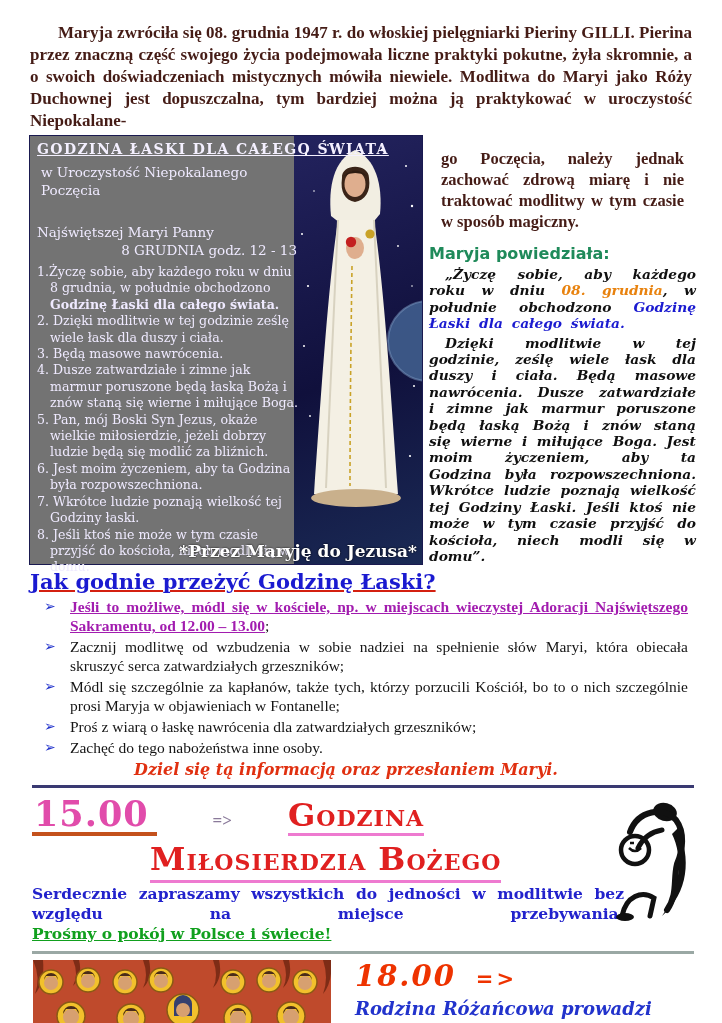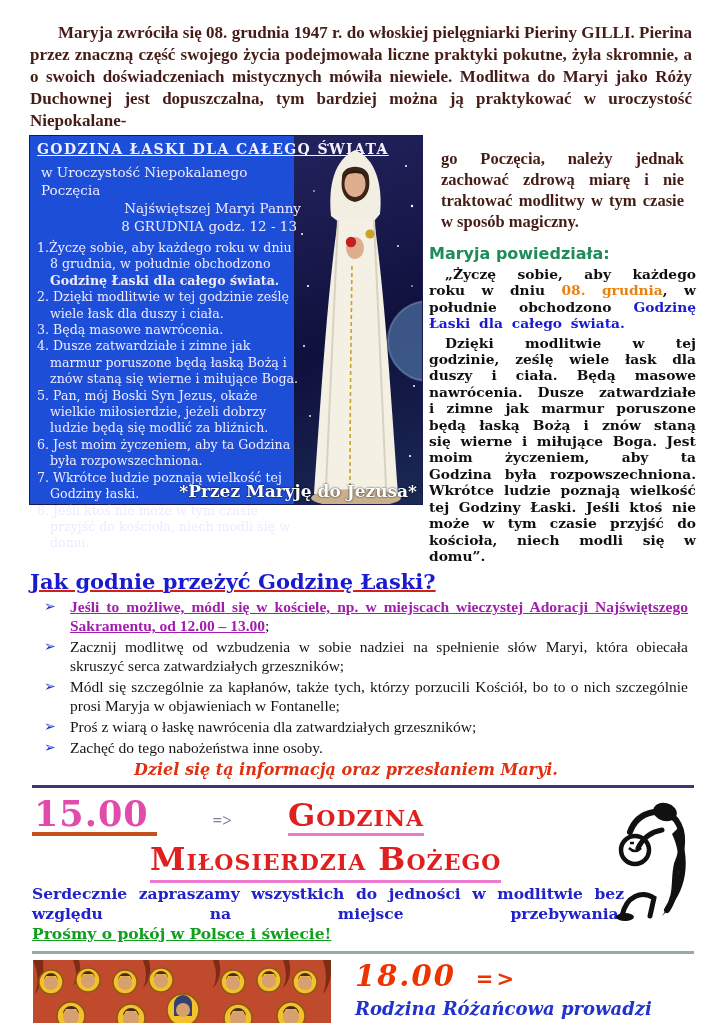--- a/index.html
+++ b/index.html
@@ -6,45 +6,45 @@
   body{width:722px;height:1023px;background:#fff;position:relative;overflow:hidden;
        font-family:"Liberation Serif",serif;}
   .page{position:absolute;inset:0;}
 
   
   .top-para{margin:22px 30px 0 30px;font-size:17px;line-height:22px;font-weight:bold;
             color:#451c16;text-align:justify;text-indent:28px;}
 
   
   .columns{display:flex;margin:4px 26px 0 30px;}
-  .grace-box{flex:0 0 392px;width:392px;height:368px;background:#1d4ed8;position:relative;
+  .grace-box{flex:0 0 392px;width:392px;height:428px;background:#737373;position:relative;
              color:#efeaff;box-shadow:0 0 0 1px #1a1a50;}
   .grace-text{position:absolute;left:7px;top:5px;width:266px;z-index:2;}
   .g-title{font-family:"DejaVu Serif",serif;font-size:14px;font-weight:bold;letter-spacing:1.4px;
            text-decoration:underline;white-space:nowrap;margin-bottom:6px;color:#f4f0ff;}
   .g-sub{font-size:13.5px;line-height:18px;font-family:"DejaVu Serif",serif;}
   .g-sub.s1{margin-left:4px;}
-  .g-sub.s2{text-align:right;padding-right:2px;}
+  .g-sub.s2{text-align:left;padding-right:2px;margin-top:24px;}
   .g-sub.s3{text-align:right;padding-right:6px;margin-bottom:5px;}
   .g-item{font-size:12.6px;line-height:16.4px;padding-left:13px;text-indent:-13px;
           font-family:"DejaVu Serif",serif;}
   .g-item b{font-weight:bold;}
   .statue-panel{position:absolute;right:0;top:0;bottom:0;width:128px;overflow:hidden;
                 background:linear-gradient(160deg,#23235e 0%,#10103c 55%,#1a2a55 100%);}
   .statue-panel svg{position:absolute;inset:0;}
   .statue-caption{position:absolute;bottom:3px;right:5px;z-index:3;color:#fff;font-weight:bold;
                   font-size:17px;white-space:nowrap;font-family:"DejaVu Serif",serif;
                   text-shadow:0 0 2px #000;}
 
   .right-col{flex:1;padding-left:7px;color:#451c16;}
   .cont{margin:12px;font-size:16.5px;line-height:21px;font-weight:bold;text-align:justify;}
   .mary-said{margin:3px 0 2px;color:#1f8a5a;font-size:16px;font-weight:bold;
              font-family:"DejaVu Sans",sans-serif;}
   .quote{margin:3px 0 0;color:#101010;font-family:"DejaVu Serif",serif;font-weight:bold;
-         font-size:13.8px;line-height:16.4px;text-align:justify;
+         font-style:italic;font-size:13.8px;line-height:16.4px;text-align:justify;
          text-indent:16px;word-spacing:4px;}
   .q-date{color:#e8820e;}
   .q-grace{color:#1a1ad0;}
 
   
   .howto-heading{margin:5px 0 3px 30px;font-family:"DejaVu Serif",serif;font-size:21px;
                  font-weight:bold;color:#1a1ad0;text-decoration:underline;
                  text-decoration-color:#d42010;text-decoration-thickness:2px;}
   .bullets{margin:0 34px 0 44px;}
   .bullet{display:flex;margin-bottom:2px;font-size:15.5px;line-height:19px;color:#151515;}

